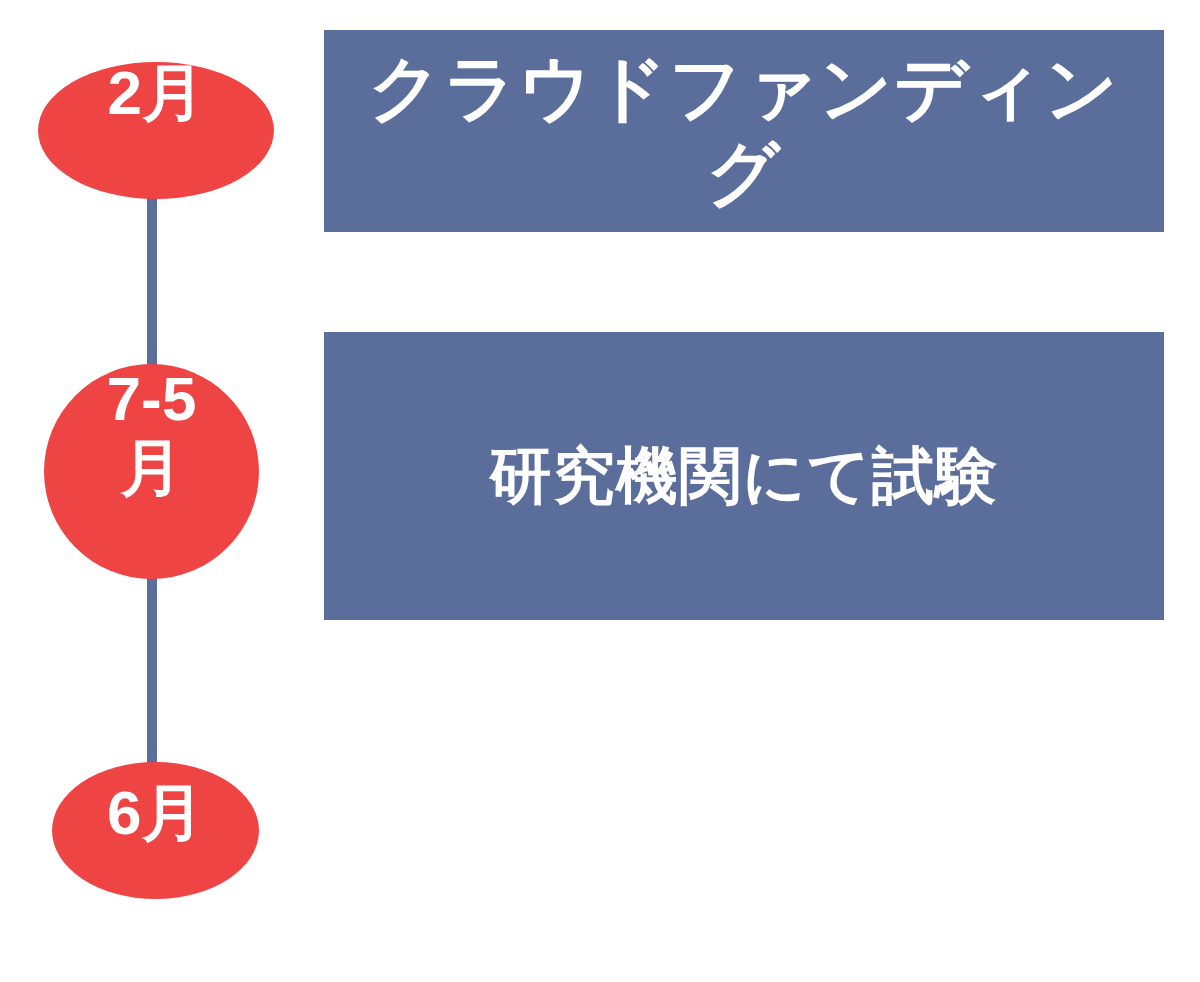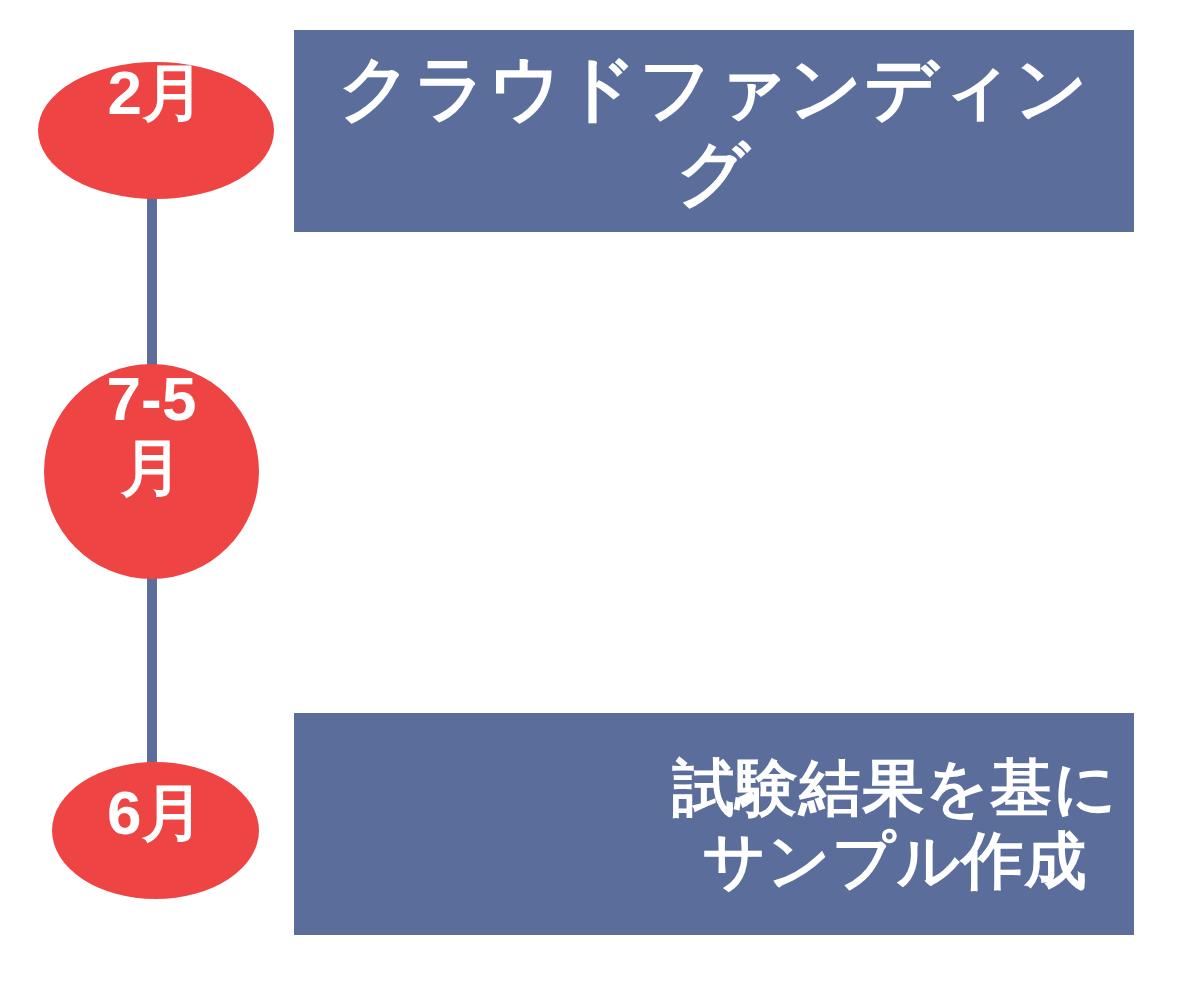--- a/index.html
+++ b/index.html
@@ -68,25 +68,26 @@
   }
   #marker-2 .marker-label { font-size: 62px; line-height: 1.0; margin-top: 20px; }
 
   
   .phase-box {
     position: absolute;
     background: #5A6D9B;
     color: #ffffff;
     display: flex;
     align-items: center;
-    justify-content: flex-end;
+    justify-content: center;
     text-align: center;
     z-index: 2;
     box-sizing: border-box;
     padding: 16px 16px;
+    margin-left: 30px;
   }
   .phase-text {
     display: block;
     white-space: pre-line;
     font-weight: 700;
   }
 
   #phase-0 { left: 294px; top: 30px;  width: 840px; height: 202px; }
   #phase-0 .phase-text { font-size: 72px; line-height: 1.18; letter-spacing: 0.02em; }
 
@@ -108,22 +109,21 @@
     <span class="marker-label">2月</span>
   </div>
   <div class="phase-box" id="phase-0">
     <span class="phase-text">クラウドファンディング</span>
   </div>
 
   <div class="marker" id="marker-1">
     <span class="marker-label">7-5
 月</span>
   </div>
+  <div class="phase-box" id="phase-1">
+    <span class="phase-text">研究機関にて試験</span>
+  </div>
 
   <div class="marker" id="marker-2">
     <span class="marker-label">6月</span>
-  </div>
-  <div class="phase-box" id="phase-2">
-    <span class="phase-text">試験結果を基に
-サンプル作成</span>
   </div>
 
 </div>
 
 </body></html>

